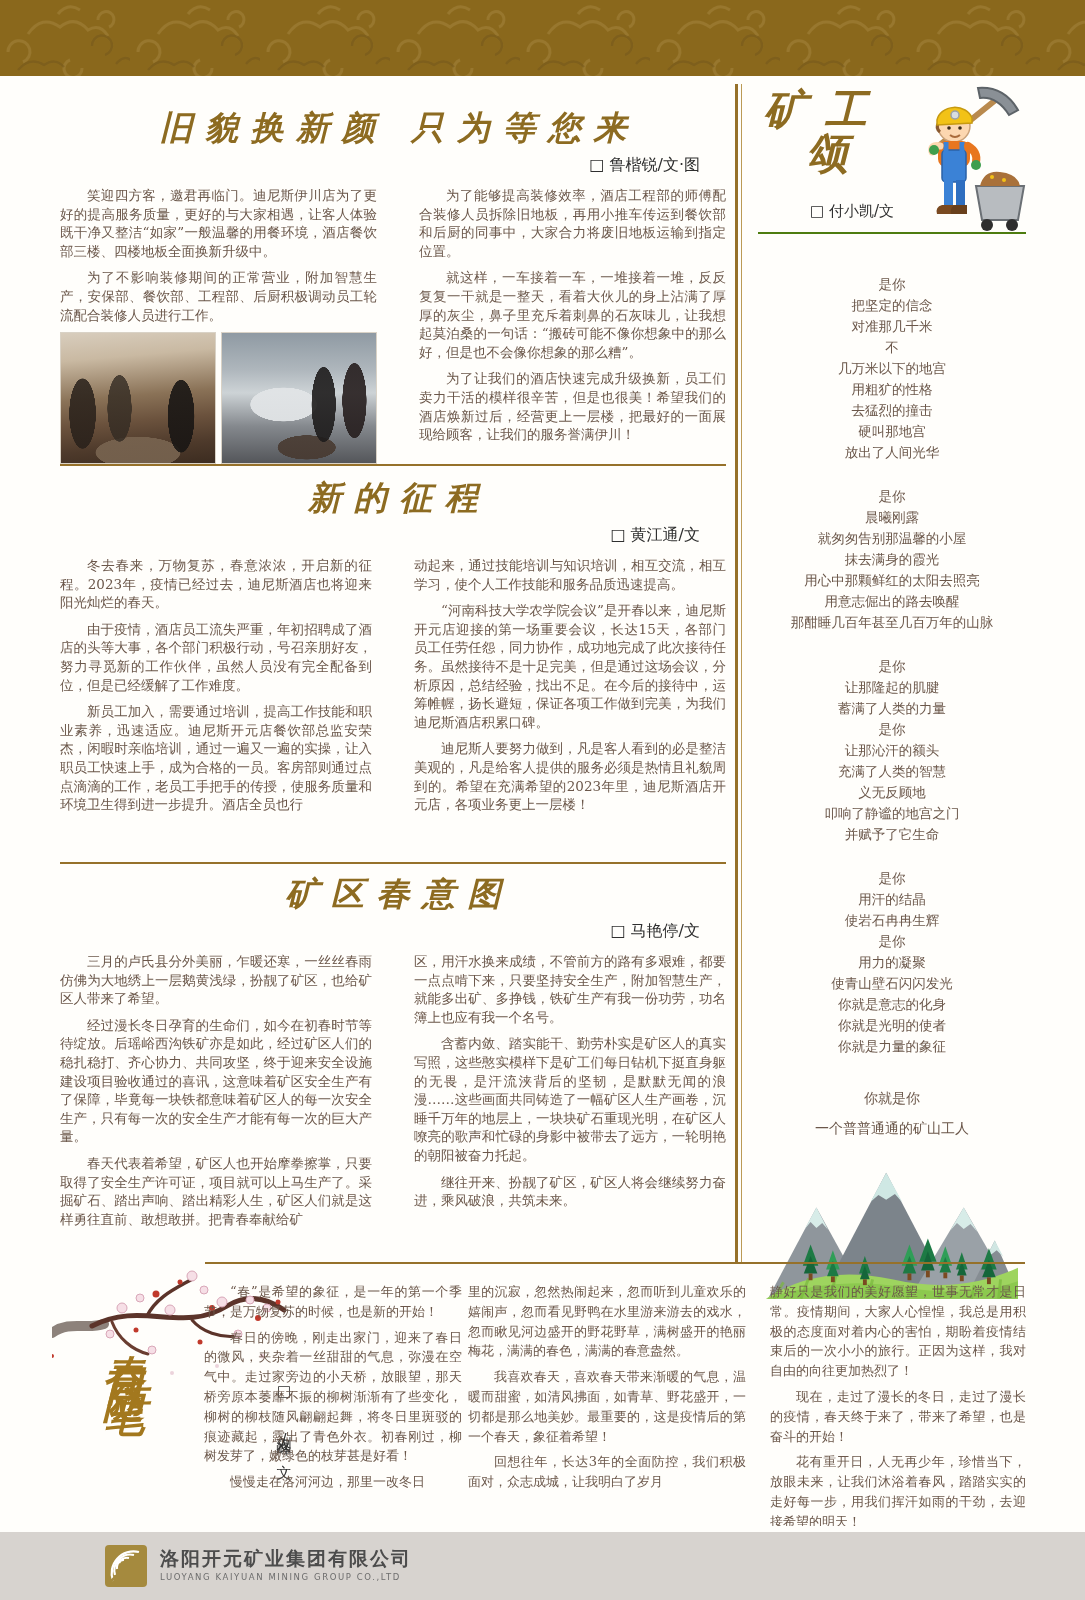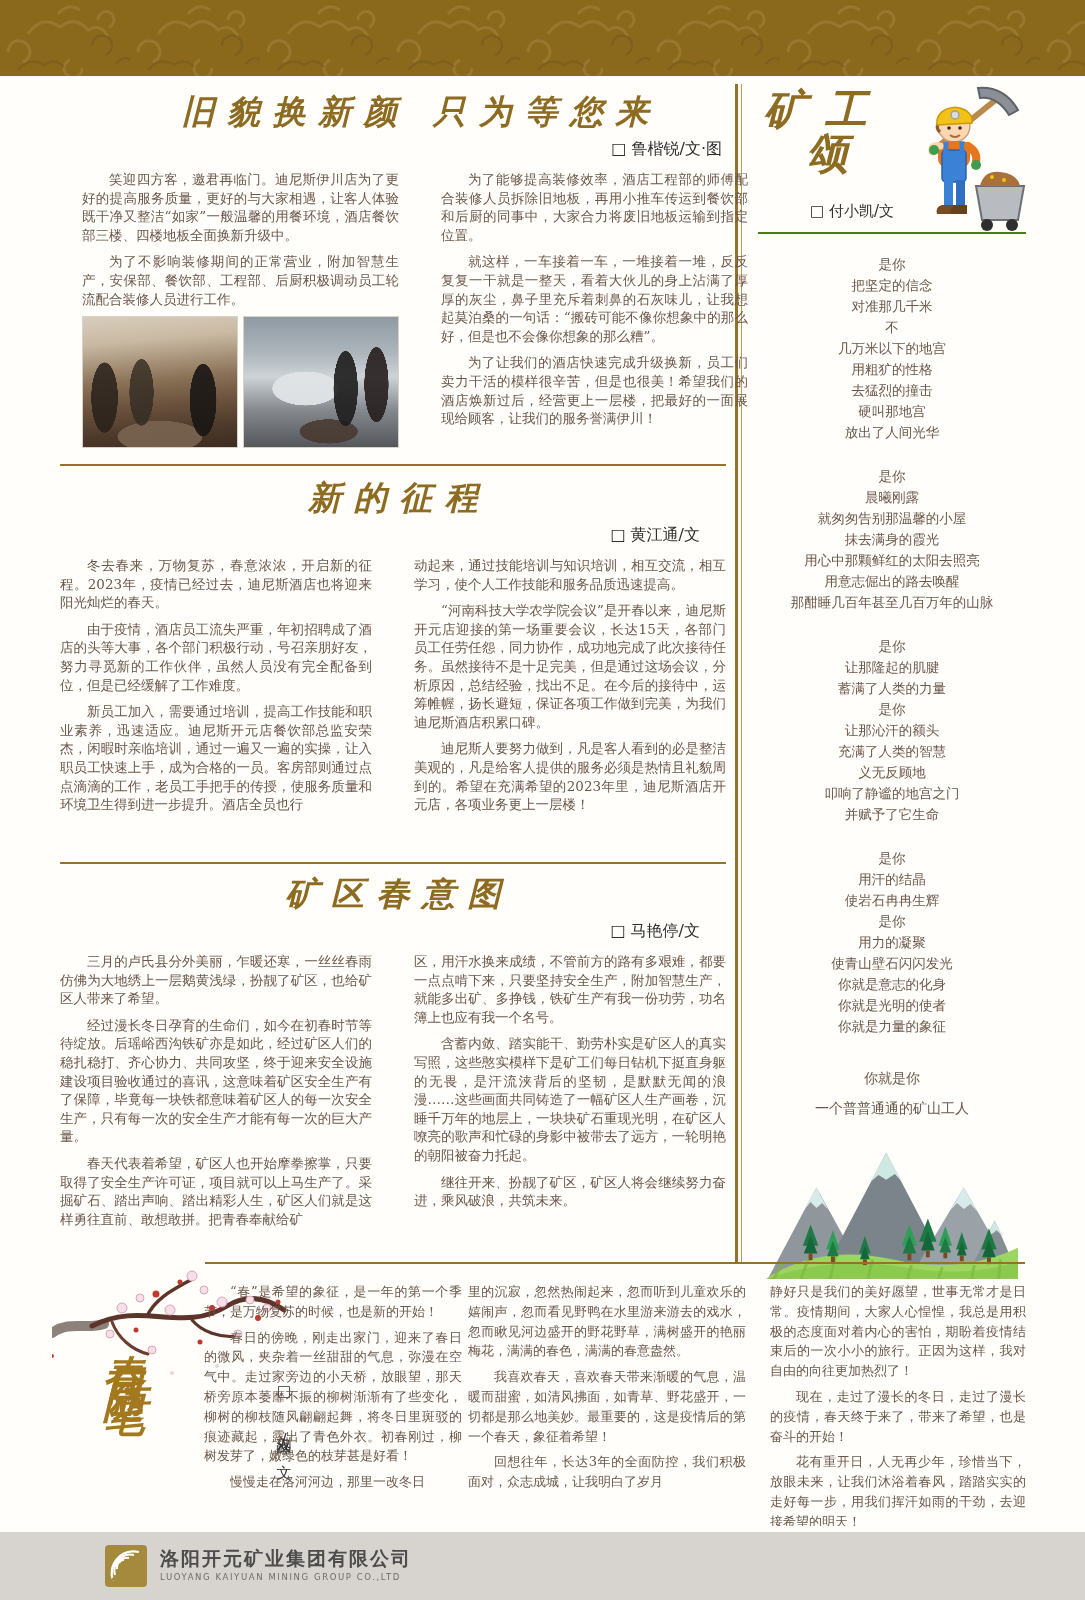--- a/index.html
+++ b/index.html
@@ -11,21 +11,21 @@
   }
   
   .top-band { position:absolute; left:0; top:0; width:1085px; height:76px; background:#8a681c; }
   .top-band svg { display:block; }
   
   .sep-v  { position:absolute; left:735px; top:84px; width:3px;  height:1178px; background:#96712a; }
   .sep-v2 { position:absolute; left:741px; top:84px; width:1px;  height:1178px; background:#bb9a55; }
   
   .main { position:absolute; left:60px; top:84px; width:666px; height:1178px; }
   .article { position:absolute; left:0; width:666px; overflow:hidden; }
-  .art1 { top:4px;   height:372px;margin-left:22px; }
+  .art1 { top:20px;   height:372px; }
   .art2 { top:390px; height:380px; }
   .art3 { top:786px; height:390px; }
   .rule { position:absolute; left:0; width:666px; height:2px; background:#96712a; }
   .rule1 { top:380px; } .rule2 { top:778px; }
   .a-title {
     text-align:center; color:#8d6b21; font-weight:bold;
     font-size:33px; letter-spacing:0.38em; text-indent:0.38em;
     margin-top:2px; margin-bottom:4px; font-style:italic;
   }
   .a-author {
@@ -60,21 +60,21 @@
   }
   
   .sidebar { position:absolute; left:758px; top:84px; width:268px; }
   .sb-header { position:relative; height:150px; border-bottom:2px solid #4d7c0f; }
   .sb-title { position:absolute; left:6px; top:4px; color:#8d6b21; font-weight:bold; font-style:italic; line-height:1.05; }
   .sb-title .t1 { font-size:42px; letter-spacing:0.45em; }
   .sb-title .t2 { font-size:42px; margin-left:42px; }
   .sb-author { position:absolute; left:52px; top:118px; font-size:15px; color:#2f2f2f;
                font-family:"DejaVu Sans","Liberation Sans",sans-serif; }
   .miner { position:absolute; right:-4px; top:-2px; }
-  .poem { padding-top:20px; text-align:center; color:#6b574a; }
+  .poem { padding-top:40px; text-align:center; color:#6b574a; }
   .stanza { white-space:pre-line; font-size:13.5px; line-height:21px; margin-bottom:23px; }
   .closing { white-space:pre-line; font-size:14px; line-height:30px; margin-top:26px; margin-bottom:6px; }
   .mountains { margin-top:8px; text-align:center; }
   
   .essay-rule { position:absolute; left:205px; top:1262px; width:820px; height:2px; background:#96712a; }
   .plum { position:absolute; left:52px; top:1238px; }
   .essay-title {
     position:absolute; left:96px; top:1322px; writing-mode:vertical-rl; text-orientation:upright;
     color:#a3781e; font-size:42px; font-weight:bold; letter-spacing:0.32em; height:210px; font-style:italic;
   }

